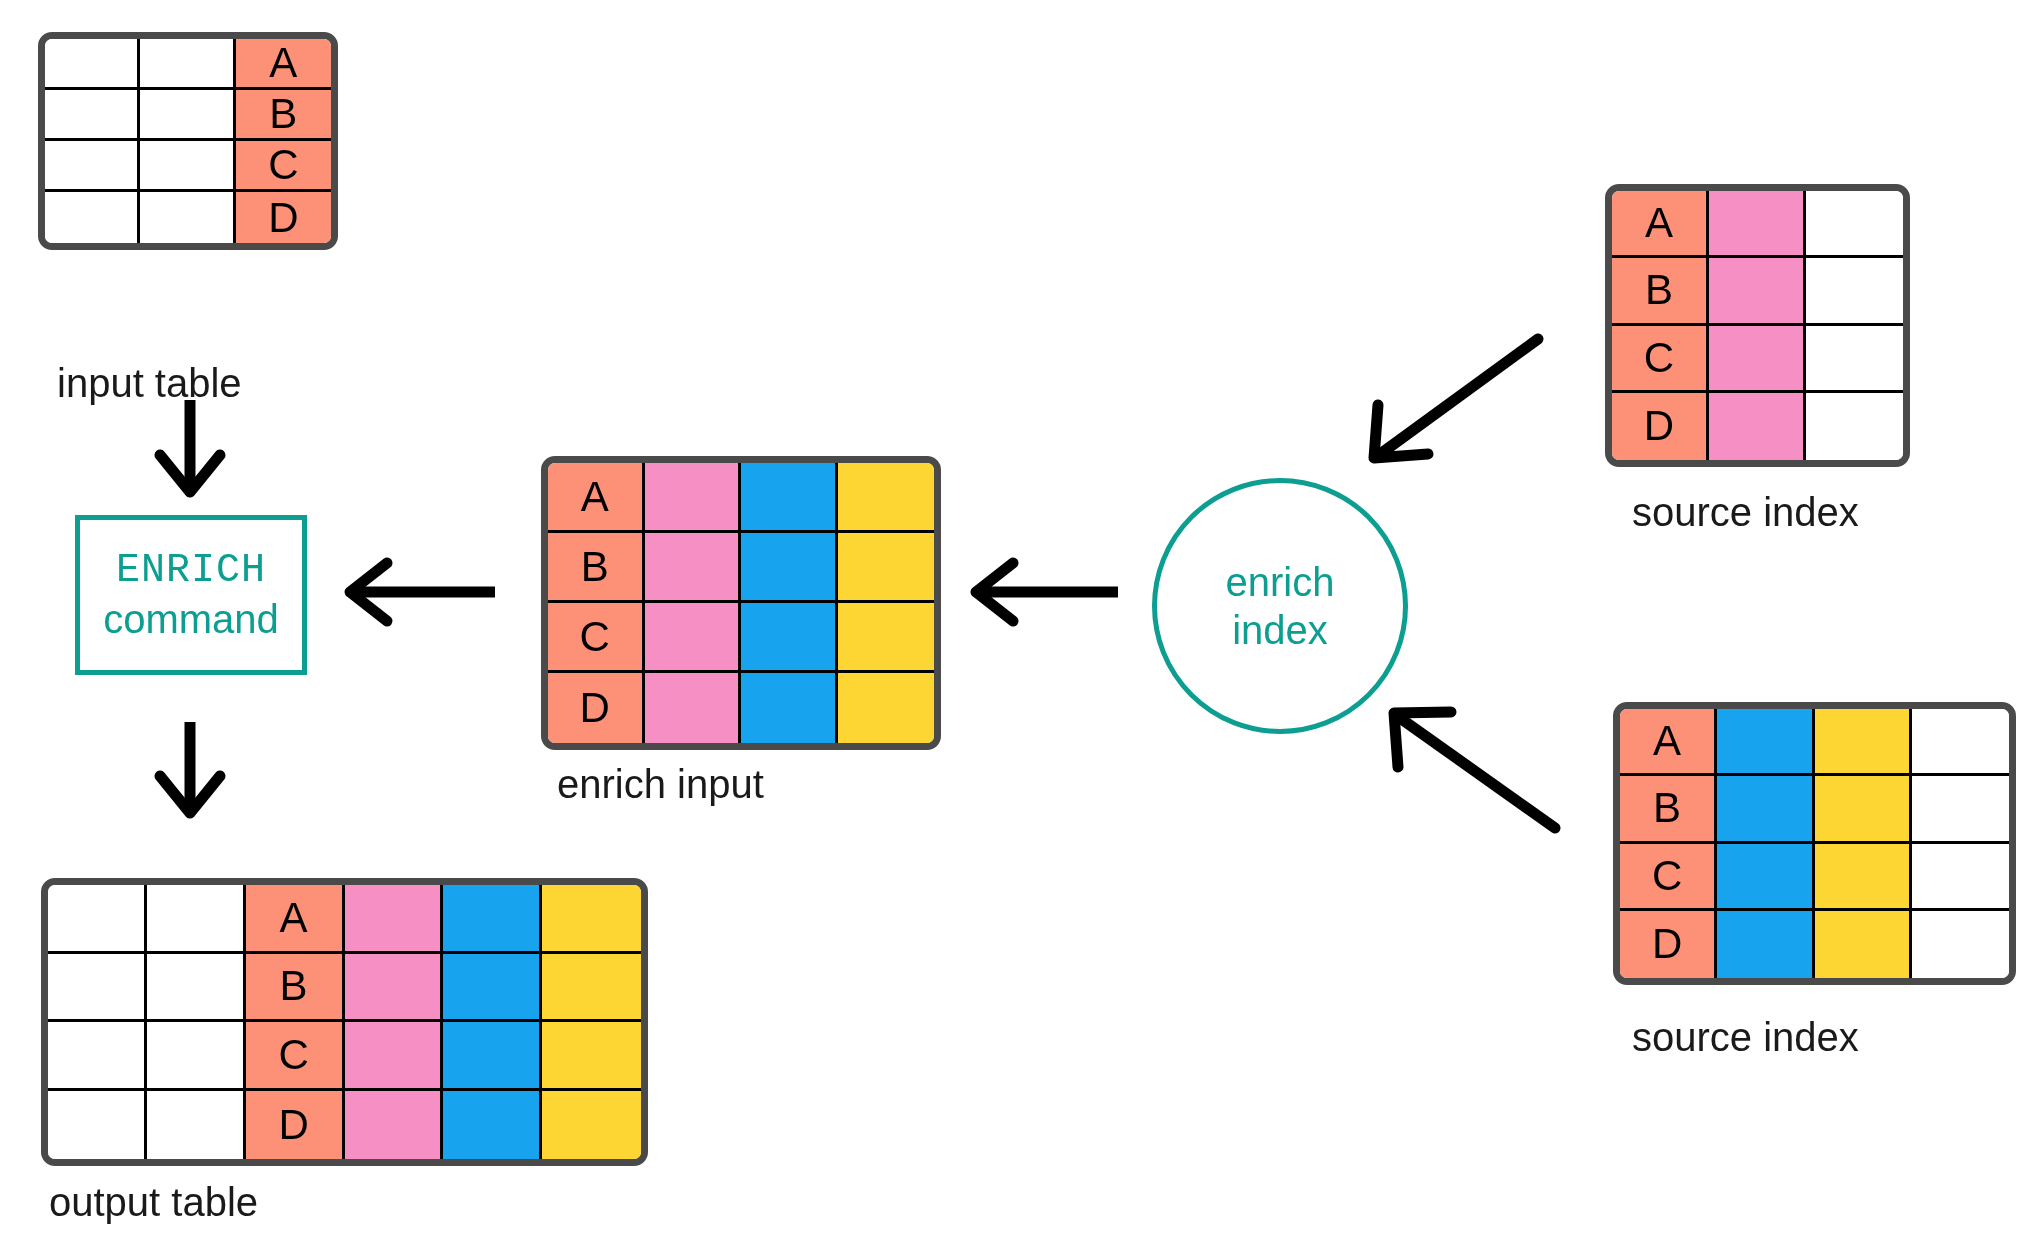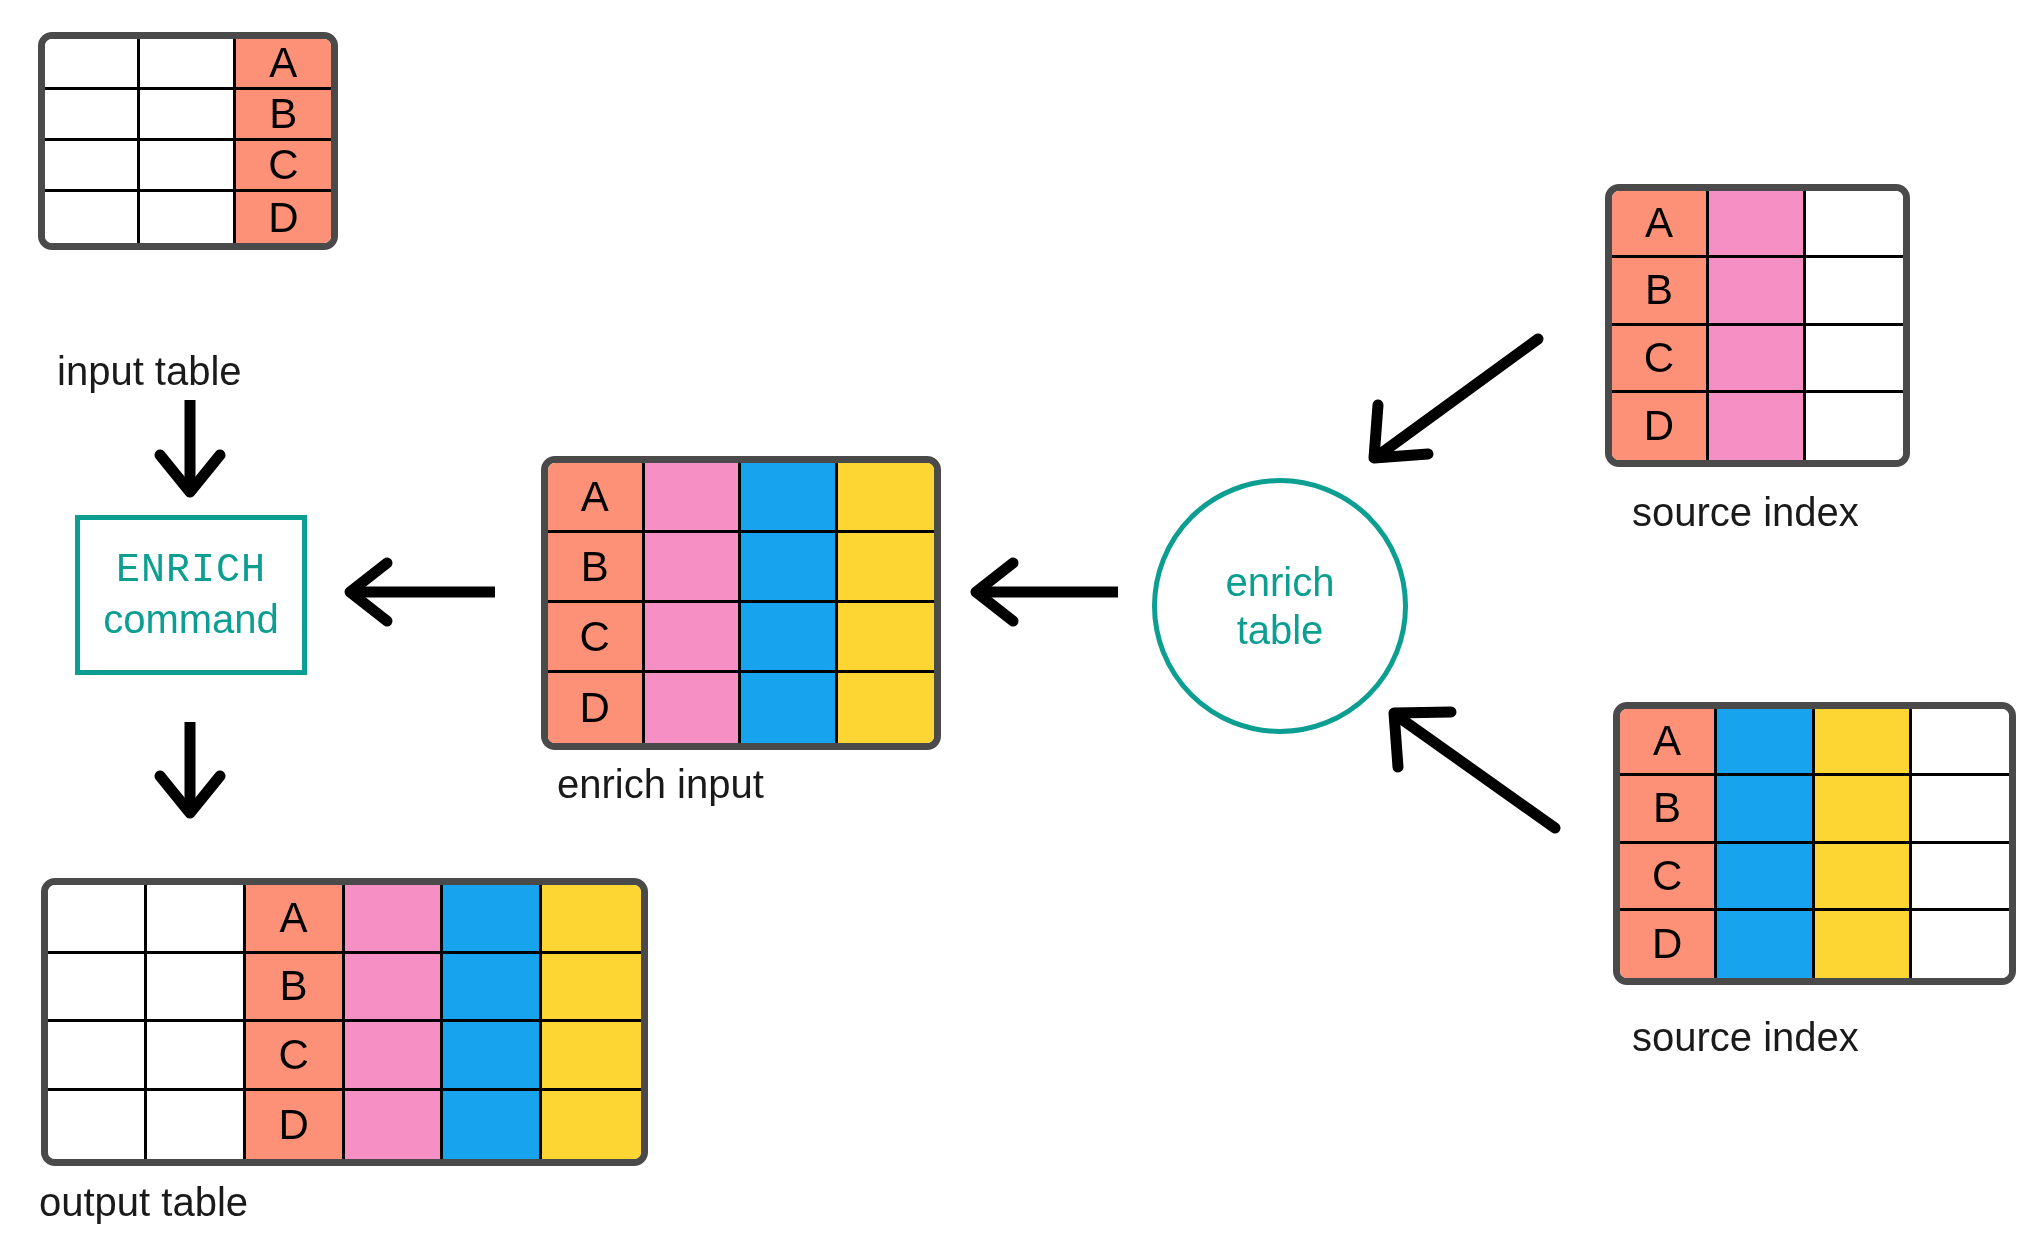--- a/index.html
+++ b/index.html
@@ -115,21 +115,21 @@
       <div class="cell" style="background: rgb(255, 255, 255);"></div>
       <div class="cell" style="background: rgb(255, 255, 255);"></div>
       <div class="cell last-col" style="background: rgb(252, 145, 120);">B</div>
       <div class="cell" style="background: rgb(255, 255, 255);"></div>
       <div class="cell" style="background: rgb(255, 255, 255);"></div>
       <div class="cell last-col" style="background: rgb(252, 145, 120);">C</div>
       <div class="cell last-row" style="background: rgb(255, 255, 255);"></div>
       <div class="cell last-row" style="background: rgb(255, 255, 255);"></div>
       <div class="cell last-col last-row" style="background: rgb(252, 145, 120);">D</div>
     </div>
-  <div class="caption" style="left:57px; top:349px;">input table</div>
+  <div class="caption" style="left:57px; top:361px;">input table</div>
 
   <div id="enrich-command" style="left:75px; top:515px; width:232px; height:160px;">
     <span class="cmd-word">ENRICH</span>
     <span class="cmd-sub">command</span>
   </div>
 
   <div class="tbl" id="enrich-index" style="left: 541px; top: 456px; width: 400px; height: 294px; grid-template-columns: repeat(4, 1fr); grid-template-rows: repeat(4, 1fr);">
       <div class="cell" style="background: rgb(252, 145, 120);">A</div>
       <div class="cell" style="background: rgb(245, 143, 196);"></div>
       <div class="cell" style="background: rgb(23, 163, 237);"></div>
@@ -144,21 +144,21 @@
       <div class="cell last-col" style="background: rgb(254, 214, 51);"></div>
       <div class="cell last-row" style="background: rgb(252, 145, 120);">D</div>
       <div class="cell last-row" style="background: rgb(245, 143, 196);"></div>
       <div class="cell last-row" style="background: rgb(23, 163, 237);"></div>
       <div class="cell last-col last-row" style="background: rgb(254, 214, 51);"></div>
     </div>
   <div class="caption" style="left:557px; top:762px;">enrich input</div>
 
   <div id="enrich-policy" style="left:1152px; top:478px; width:256px; height:256px;">
     <span>enrich</span>
-    <span>table</span>
+    <span>index</span>
   </div>
 
   <div class="tbl" id="source-index-top" style="left: 1605px; top: 184px; width: 305px; height: 283px; grid-template-columns: repeat(3, 1fr); grid-template-rows: repeat(4, 1fr);">
       <div class="cell" style="background: rgb(252, 145, 120);">A</div>
       <div class="cell" style="background: rgb(245, 143, 196);"></div>
       <div class="cell last-col" style="background: rgb(255, 255, 255);"></div>
       <div class="cell" style="background: rgb(252, 145, 120);">B</div>
       <div class="cell" style="background: rgb(245, 143, 196);"></div>
       <div class="cell last-col" style="background: rgb(255, 255, 255);"></div>
       <div class="cell" style="background: rgb(252, 145, 120);">C</div>
@@ -209,21 +209,21 @@
       <div class="cell" style="background: rgb(245, 143, 196);"></div>
       <div class="cell" style="background: rgb(23, 163, 237);"></div>
       <div class="cell last-col" style="background: rgb(254, 214, 51);"></div>
       <div class="cell last-row" style="background: rgb(255, 255, 255);"></div>
       <div class="cell last-row" style="background: rgb(255, 255, 255);"></div>
       <div class="cell last-row" style="background: rgb(252, 145, 120);">D</div>
       <div class="cell last-row" style="background: rgb(245, 143, 196);"></div>
       <div class="cell last-row" style="background: rgb(23, 163, 237);"></div>
       <div class="cell last-col last-row" style="background: rgb(254, 214, 51);"></div>
     </div>
-  <div class="caption" style="left:39px; top:1180px;">output table</div>
+  <div class="caption" style="left:49px; top:1180px;">output table</div>
 
   <svg id="arrows" viewBox="0 0 2038 1260" xmlns="http://www.w3.org/2000/svg">
 
     <g>
       <line x1="190" y1="400" x2="190" y2="487" stroke="#000" stroke-width="11" stroke-linecap="butt"></line>
       <polyline points="160,455 190,492 220,455" fill="none" stroke="#000" stroke-width="11" stroke-linecap="round" stroke-linejoin="round"></polyline>
     </g>
 
     <g>
       <line x1="190" y1="722" x2="190" y2="808" stroke="#000" stroke-width="11" stroke-linecap="butt"></line>

